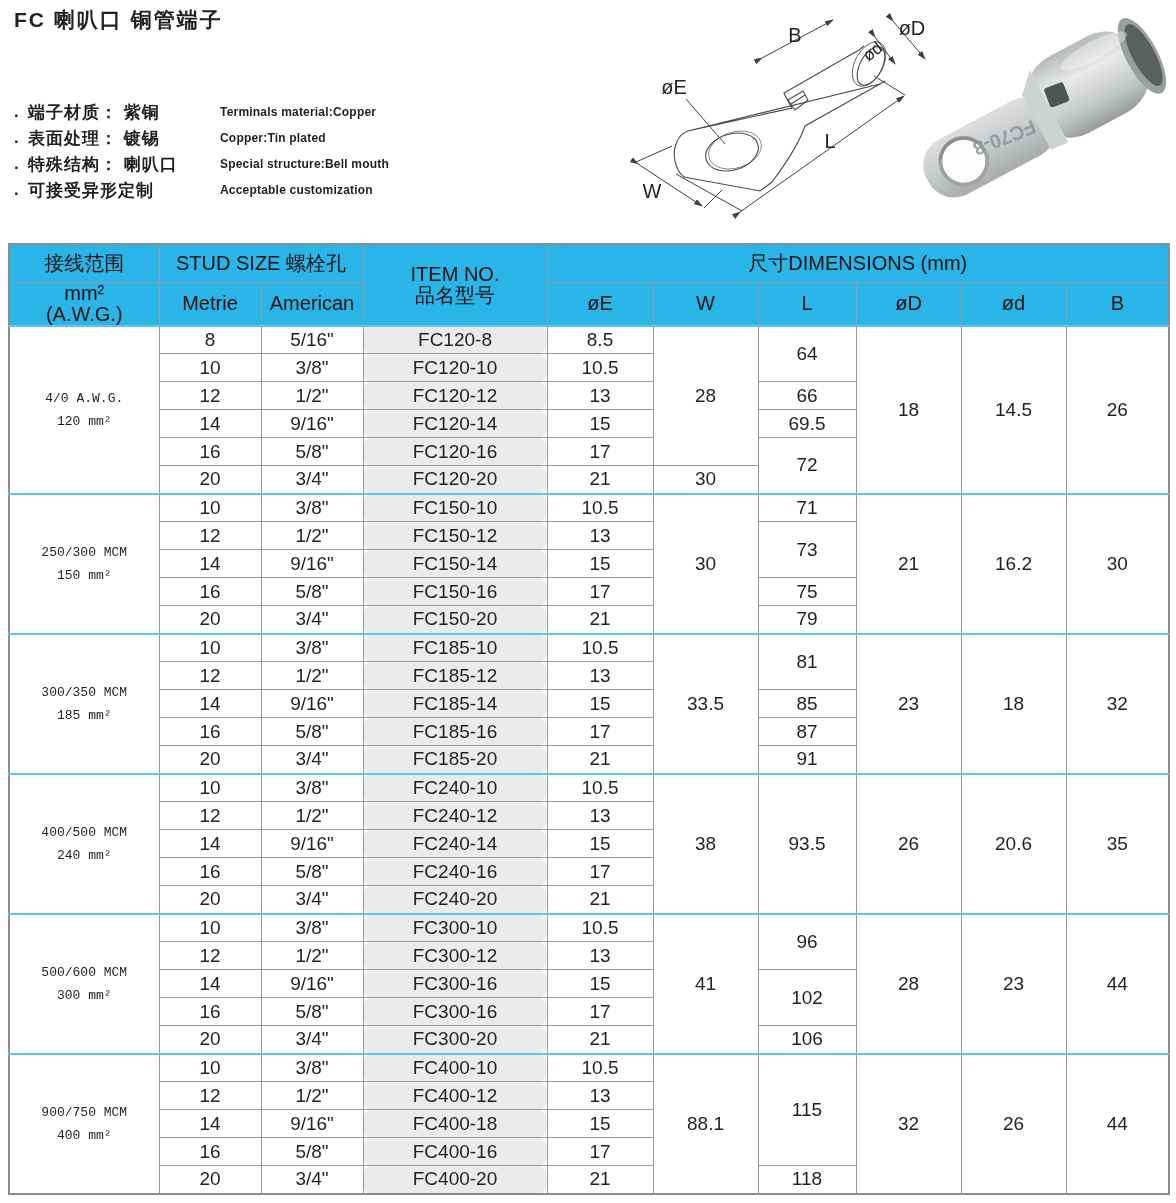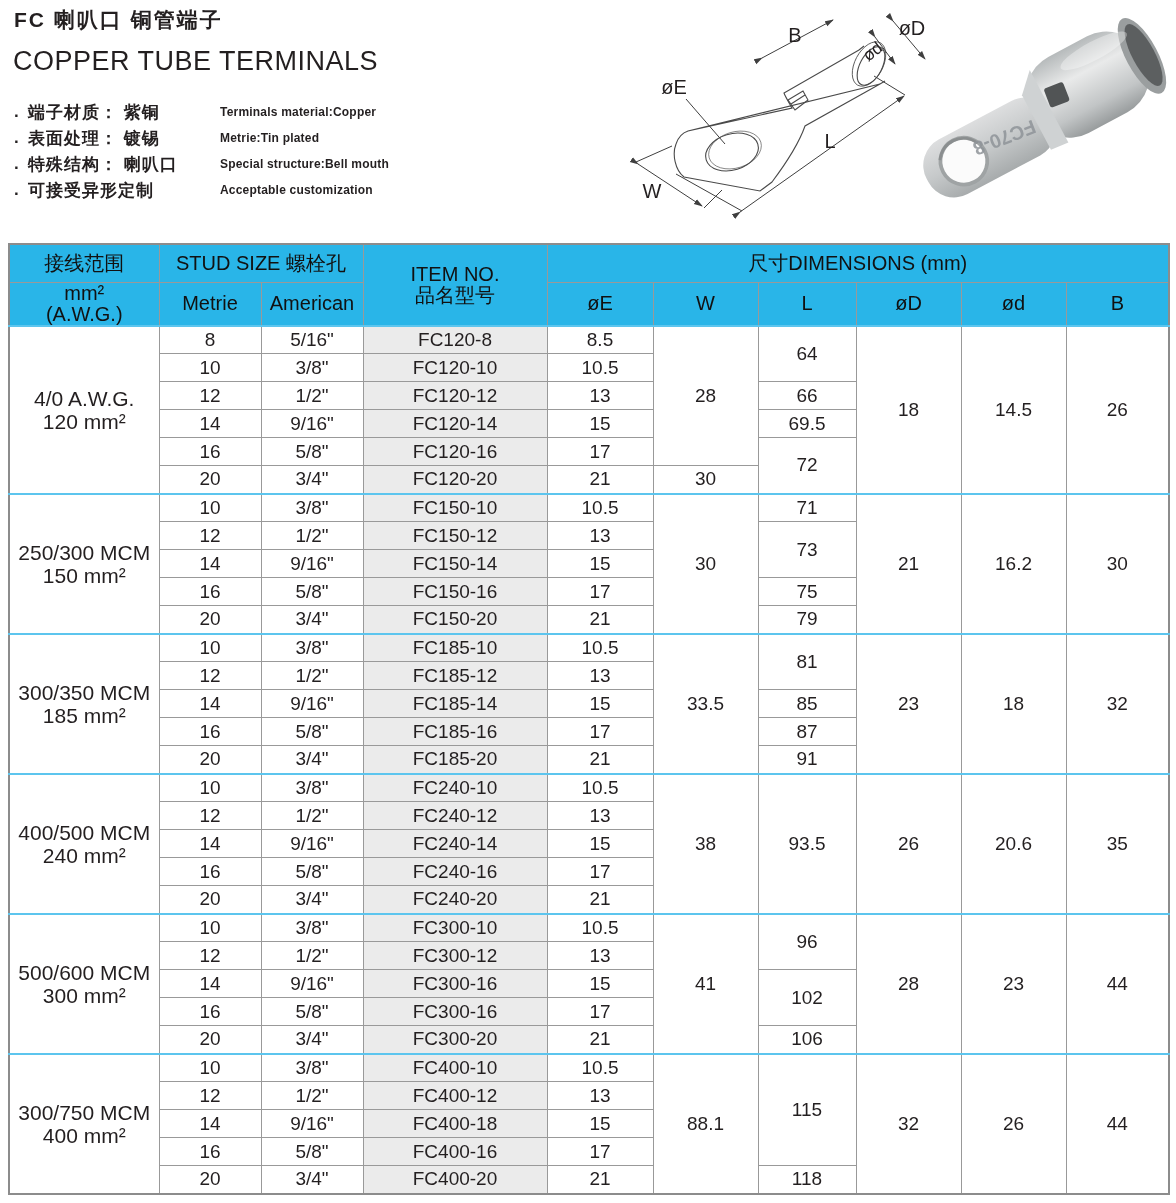--- a/index.html
+++ b/index.html
@@ -15,43 +15,42 @@
   .drawing{position:absolute;left:612px;top:4px;}
   .photo{position:absolute;left:896px;top:0px;}
   table.spec{position:absolute;left:8px;top:243px;width:1160px;border-collapse:collapse;table-layout:fixed;
              border:2px solid var(--outer_border,#8c8c8c);}
   table.spec th,table.spec td{border:1px solid var(--grid_line,#999999);text-align:center;
              vertical-align:middle;padding:0;overflow:hidden;}
   thead th{background:var(--header_bg,#29b5e8);font-weight:normal;font-size:20px;color:#111;}
   tr.h1{height:38px;} tr.h2{height:43px;}
   tbody tr{height:28px;}
   tbody td{font-size:19px;}
-  td.item{background:var(--item_col_bg,#ebebeb);}
-  td.range div{line-height:23px;font-size:21px;}
+  td.item{background:var(--item_col_bg,#ebebeb);border-radius:9px;}
+  td.range div{line-height:23px;font-size:13px;font-family:Liberation Mono, monospace;}
   th.two div{line-height:21px;}
   tr.group-start td{border-top:2px solid var(--group_divider,#5cc5ee);}
 </style>
 </head>
 <body>
 
 <div class="page">
 
   <h1 class="title-zh">FC 喇叭口  铜管端子</h1>
-  <h2 class="title-en">COPPER TUBE TERMINALS</h2>
 
   <div class="specs">
     <div class="spec-row">
       <span class="spec-bullet">.</span>
       <span class="spec-zh">端子材质：  紫铜</span>
       <span class="spec-en">Terminals material:Copper</span>
     </div>
     <div class="spec-row">
       <span class="spec-bullet">.</span>
       <span class="spec-zh">表面处理：  镀锡</span>
-      <span class="spec-en">Metrie:Tin plated</span>
+      <span class="spec-en">Copper:Tin plated</span>
     </div>
     <div class="spec-row">
       <span class="spec-bullet">.</span>
       <span class="spec-zh">特殊结构：  喇叭口</span>
       <span class="spec-en">Special structure:Bell mouth</span>
     </div>
     <div class="spec-row">
       <span class="spec-bullet">.</span>
       <span class="spec-zh">可接受异形定制</span>
       <span class="spec-en">Acceptable customization</span>
@@ -375,21 +374,21 @@
         </tr>
         <tr>
           <td>20</td>
           <td>3/4"</td>
           <td class="item">FC300-20</td>
           <td>21</td>
           <td rowspan="1">106</td>
         </tr>
         <tr class="group-start">
           <td rowspan="5" class="range">
-            <div>300/750 MCM</div>
+            <div>900/750 MCM</div>
             <div>400 mm²</div>
           </td>
           <td>10</td>
           <td>3/8"</td>
           <td class="item">FC400-10</td>
           <td>10.5</td>
           <td rowspan="5">88.1</td>
           <td rowspan="4">115</td>
           <td rowspan="5">32</td>
           <td rowspan="5">26</td>

